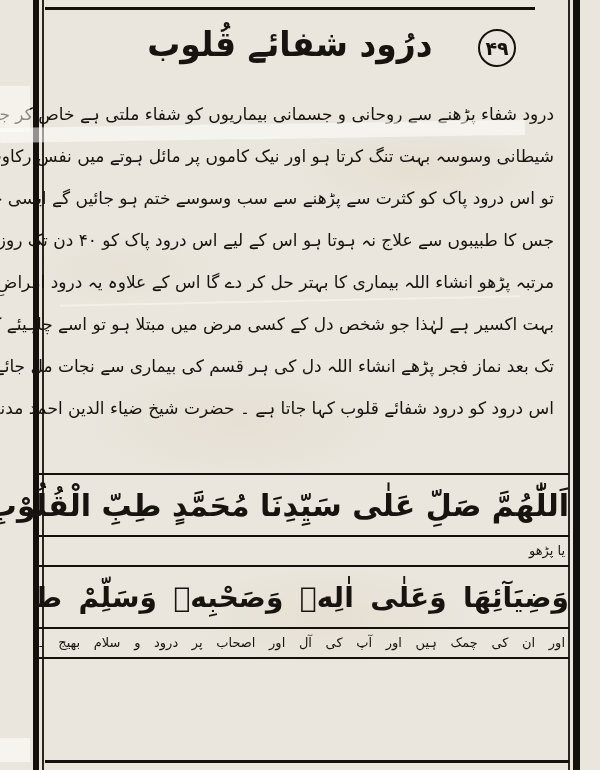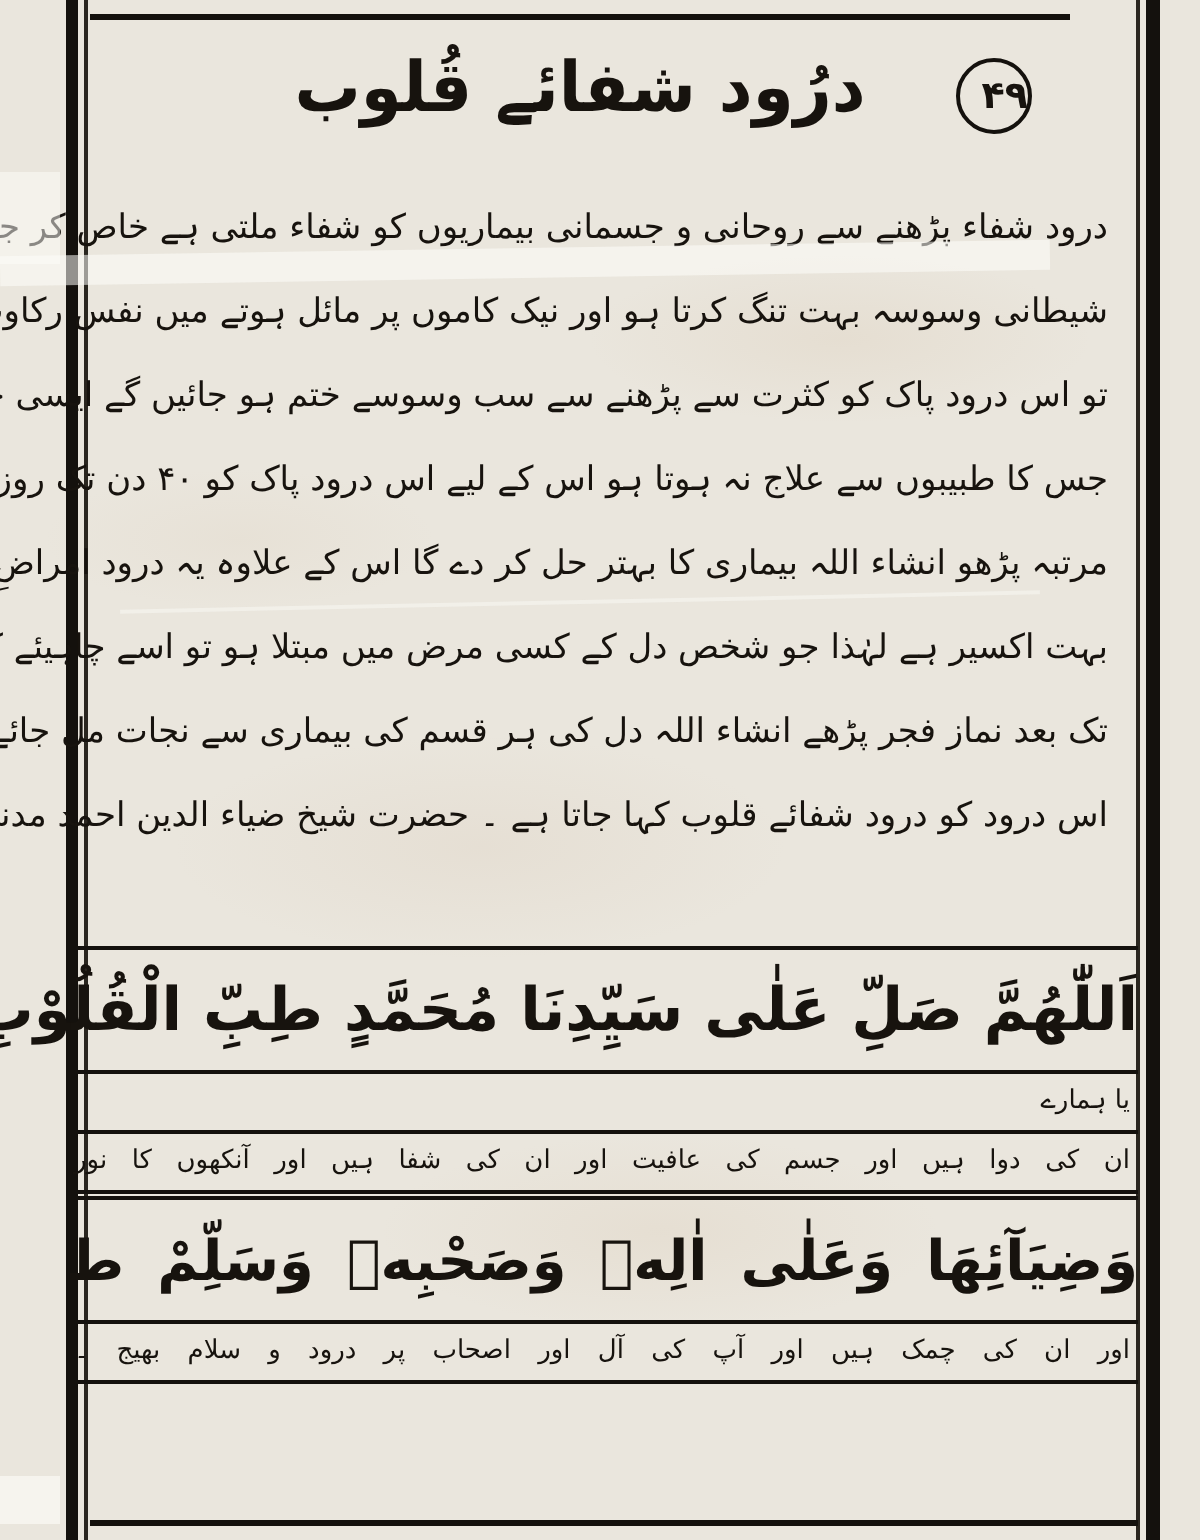--- a/index.html
+++ b/index.html
@@ -34,21 +34,21 @@
   .v-right-thin  { left: 568px; top: 0; width: 1.5px; height: 770px; background:#2a261f; }
   .v-right-thick { left: 573px; top: 0; width: 7px;   height: 770px; }
   .h-top         { left: 45px;  top: 7px;  width: 490px; height: 2.5px; }
   .h-bottom-next { left: 45px;  top: 760px; width: 524px; height: 2.5px; }
 
   
   .badge {
     position: absolute; top: 29px; right: 84px;
     width: 34px; height: 34px;
     border: 2.5px solid #14110d; border-radius: 50%;
-    display: flex; align-items: center; 
+    display: flex; align-items: center; justify-content: center;
     font-size: 19px; font-weight: bold;
     background: transparent;
   }
   .title {
     position: absolute; top: 24px; right: 130px; left: 110px;
     text-align: center;
     font-size: 33px; font-weight: bold;
     letter-spacing: 0;
     transform: scaleY(1.05);
     white-space: nowrap;
@@ -127,24 +127,21 @@
     <div class="line">جس کا طبیبوں سے علاج نہ ہوتا ہو اس کے لیے اس درود پاک کو ۴۰ دن تک روزانہ ۱۰۰</div>
     <div class="line">مرتبہ پڑھو انشاء اللہ بیماری کا بہتر حل کر دے گا اس کے علاوہ یہ درود امراضِ دل کے لیے</div>
     <div class="line">بہت اکسیر ہے لہٰذا جو شخص دل کے کسی مرض میں مبتلا ہو تو اسے چاہیئے کہ ۳۱۵ مرتبہ ۱۱ دن</div>
     <div class="line">تک بعد نماز فجر پڑھے انشاء اللہ دل کی ہر قسم کی بیماری سے نجات مل جائے گی اسی لیے</div>
     <div class="line">اس درود کو درود شفائے قلوب کہا جاتا ہے ۔ حضرت شیخ ضیاء الدین احمد مدنی بھی اس</div>
   </div>
 
   <div class="prayer">
     <div class="band arabic a1">اَللّٰهُمَّ صَلِّ عَلٰی سَیِّدِنَا مُحَمَّدٍ طِبِّ الْقُلُوْبِ</div>
     <div class="band trans t1">
-      <span class="lead">یا ہمارے</span>
-    </div>
-    <div class="band trans t2">
-      <span class="rest">ان کی دوا ہیں اور جسم کی عافیت اور ان کی شفا ہیں اور آنکھوں کا نور</span>
+      <span class="lead">یا پڑھو</span>
     </div>
     <div class="band arabic a3">وَضِیَآئِهَا وَعَلٰی اٰلِهٖ وَصَحْبِهٖ وَسَلِّمْ ط</div>
     <div class="band trans t3">
       <span class="rest">اور ان کی چمک ہیں اور آپ کی آل اور اصحاب پر درود و سلام بھیج ۔</span>
     </div>
   </div>
 
   <div class="artifact seam1"></div>
   <div class="artifact seam2"></div>
   <div class="artifact seam3"></div>

